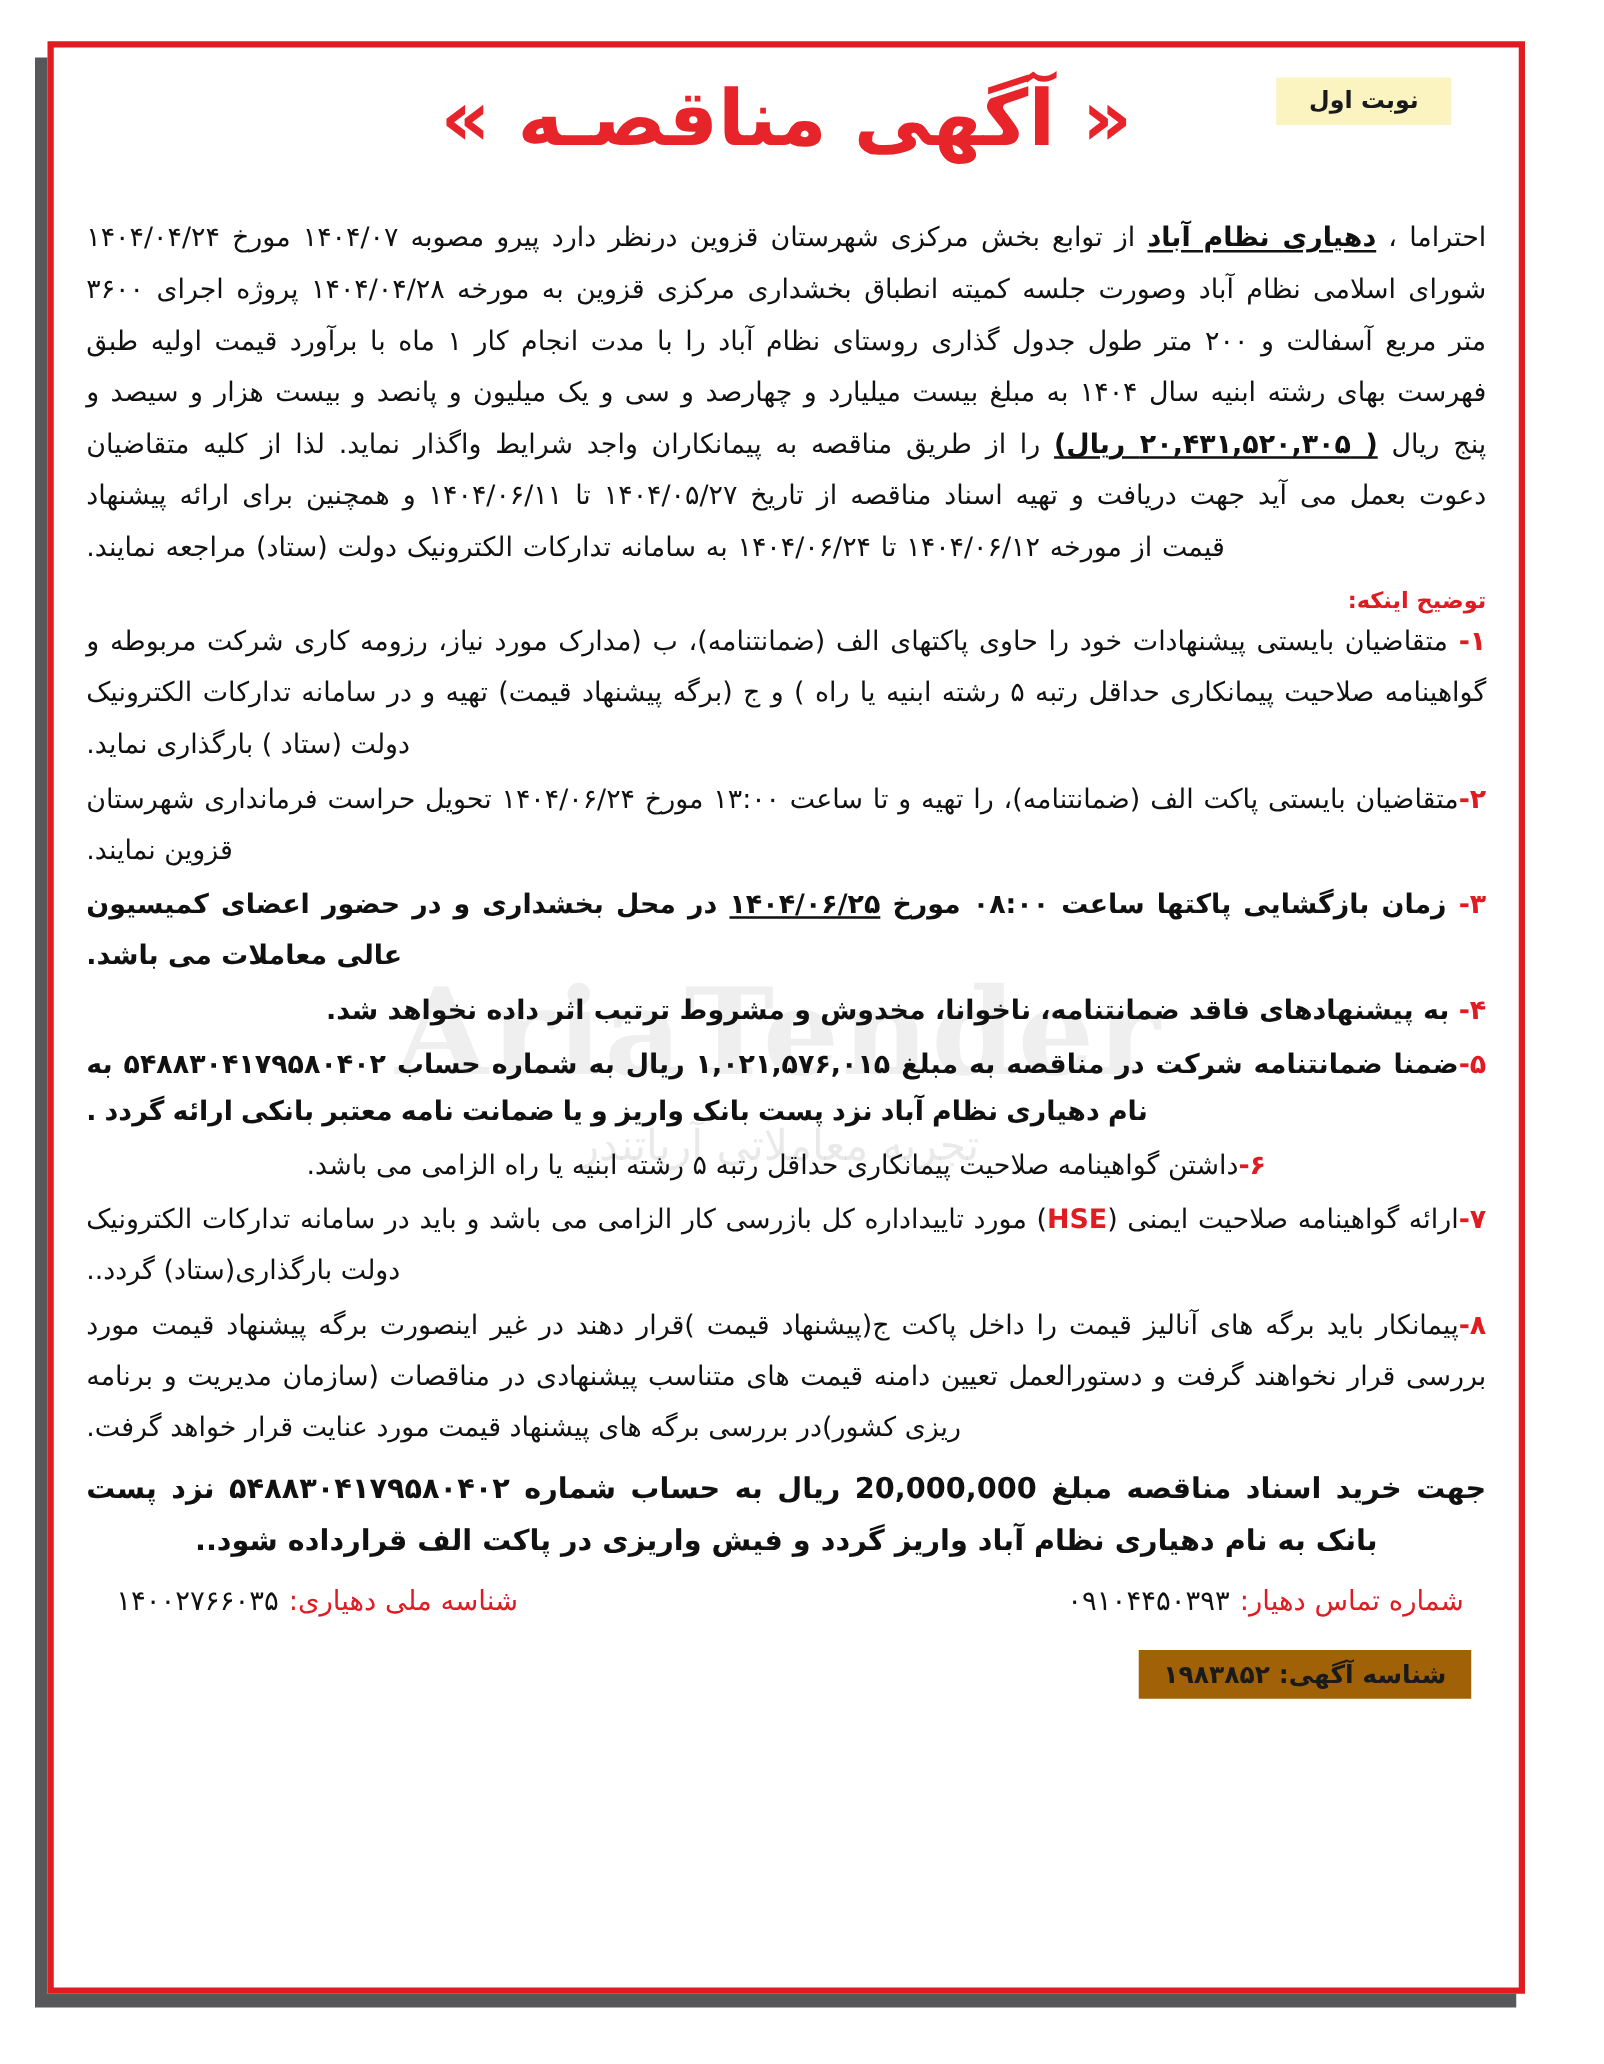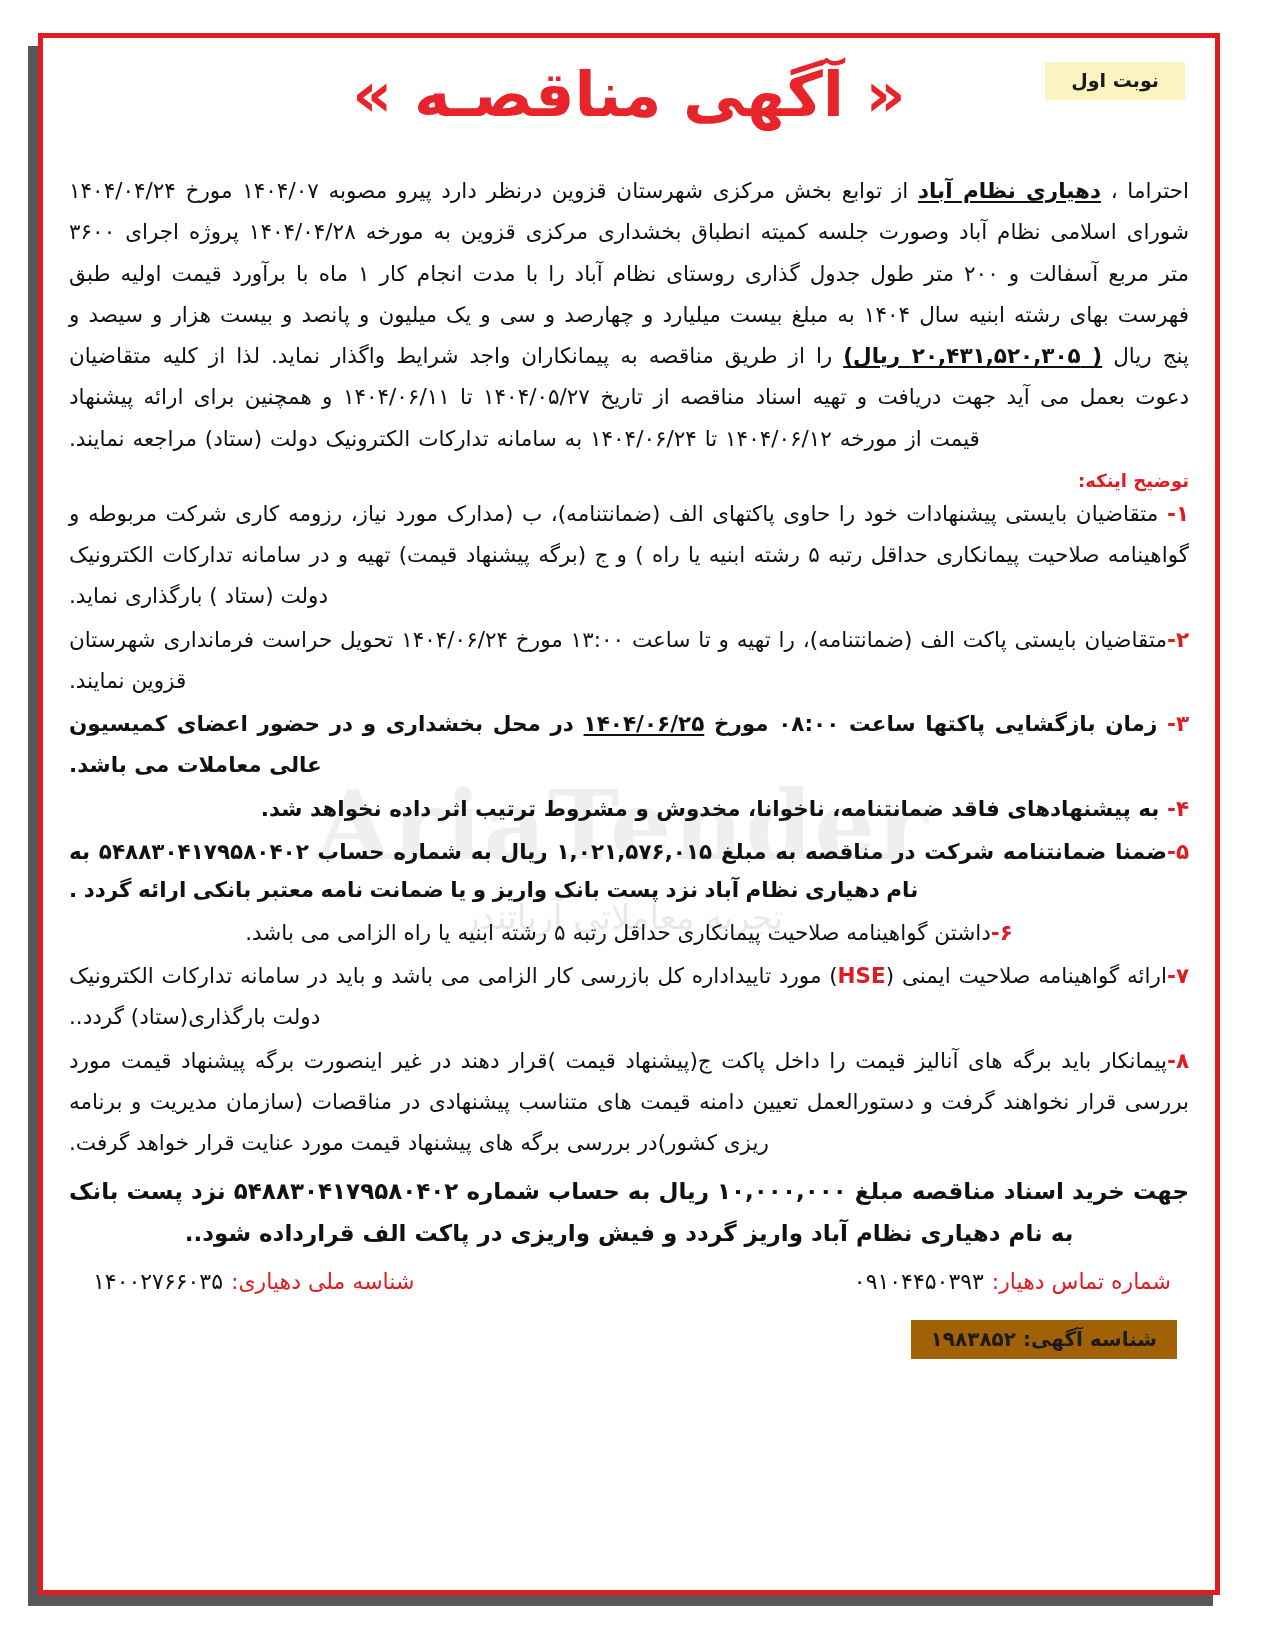--- a/index.html
+++ b/index.html
@@ -38,21 +38,21 @@
     box-sizing:border-box;
   }
 
   
   .header-row{
     position:relative;
     height:118px;
   }
   .nobat{
     position:absolute;
-    right:4px;top:10px;
+    right:28px;top:10px;
     background:#fbf3c0;
     color:#1a1a1a;
     font-weight:bold;
     font-size:19px;
     padding:9px 26px 10px 26px;
     line-height:1;
   }
   .main-title{
     position:absolute;
     left:0;right:0;top:4px;
@@ -224,21 +224,21 @@
           <li class="item bold tight"><span class="num">۵-</span><span>ضمنا ضمانتنامه شرکت در مناقصه به مبلغ ۱,۰۲۱,۵۷۶,۰۱۵ ریال به شماره حساب ۵۴۸۸۳۰۴۱۷۹۵۸۰۴۰۲ به نام دهیاری نظام آباد نزد پست بانک واریز  و یا ضمانت نامه معتبر بانکی ارائه گردد .</span></li>
 
           <li class="item" style="text-align-last:center;"><span class="num">۶-</span><span>داشتن گواهینامه صلاحیت پیمانکاری حداقل رتبه ۵ رشته ابنیه یا راه الزامی می باشد.</span></li>
 
           <li class="item"><span class="num">۷-</span><span>ارائه گواهینامه صلاحیت ایمنی (</span><span class="redb">HSE</span><span>) مورد تاییداداره کل بازرسی کار الزامی می باشد و باید در سامانه تدارکات الکترونیک دولت بارگذاری(ستاد) گردد..</span></li>
 
           <li class="item"><span class="num">۸-</span><span>پیمانکار باید برگه های آنالیز قیمت را داخل پاکت ج(پیشنهاد قیمت )قرار دهند در غیر اینصورت برگه پیشنهاد قیمت مورد بررسی قرار نخواهند گرفت و دستورالعمل تعیین دامنه قیمت های متناسب پیشنهادی در مناقصات (سازمان مدیریت و برنامه ریزی کشور)در بررسی برگه های پیشنهاد قیمت مورد عنایت قرار خواهد گرفت.</span></li>
 
         </ol>
 
-        <p class="purchase">جهت خرید اسناد مناقصه مبلغ ۱۰,۰۰۰,۰۰۰ ریال به حساب شماره ۵۴۸۸۳۰۴۱۷۹۵۸۰۴۰۲ نزد پست بانک به نام دهیاری نظام آباد واریز گردد و فیش واریزی در پاکت الف قرارداده شود..</p>
+        <p class="purchase">جهت خرید اسناد مناقصه مبلغ 20,000,000 ریال به حساب شماره ۵۴۸۸۳۰۴۱۷۹۵۸۰۴۰۲ نزد پست بانک به نام دهیاری نظام آباد واریز گردد و فیش واریزی در پاکت الف قرارداده شود..</p>
 
         <div class="contact-row">
           <div class="contact-cell"><span class="lbl">شماره تماس دهیار:</span><span class="val">۰۹۱۰۴۴۵۰۳۹۳</span></div>
           <div class="contact-cell"><span class="lbl">شناسه ملی دهیاری:</span><span class="val">۱۴۰۰۲۷۶۶۰۳۵</span></div>
         </div>
 
         <div class="footer-row">
           <div class="ad-id"><span>شناسه آگهی:</span> <span>۱۹۸۳۸۵۲</span></div>
         </div>
 

